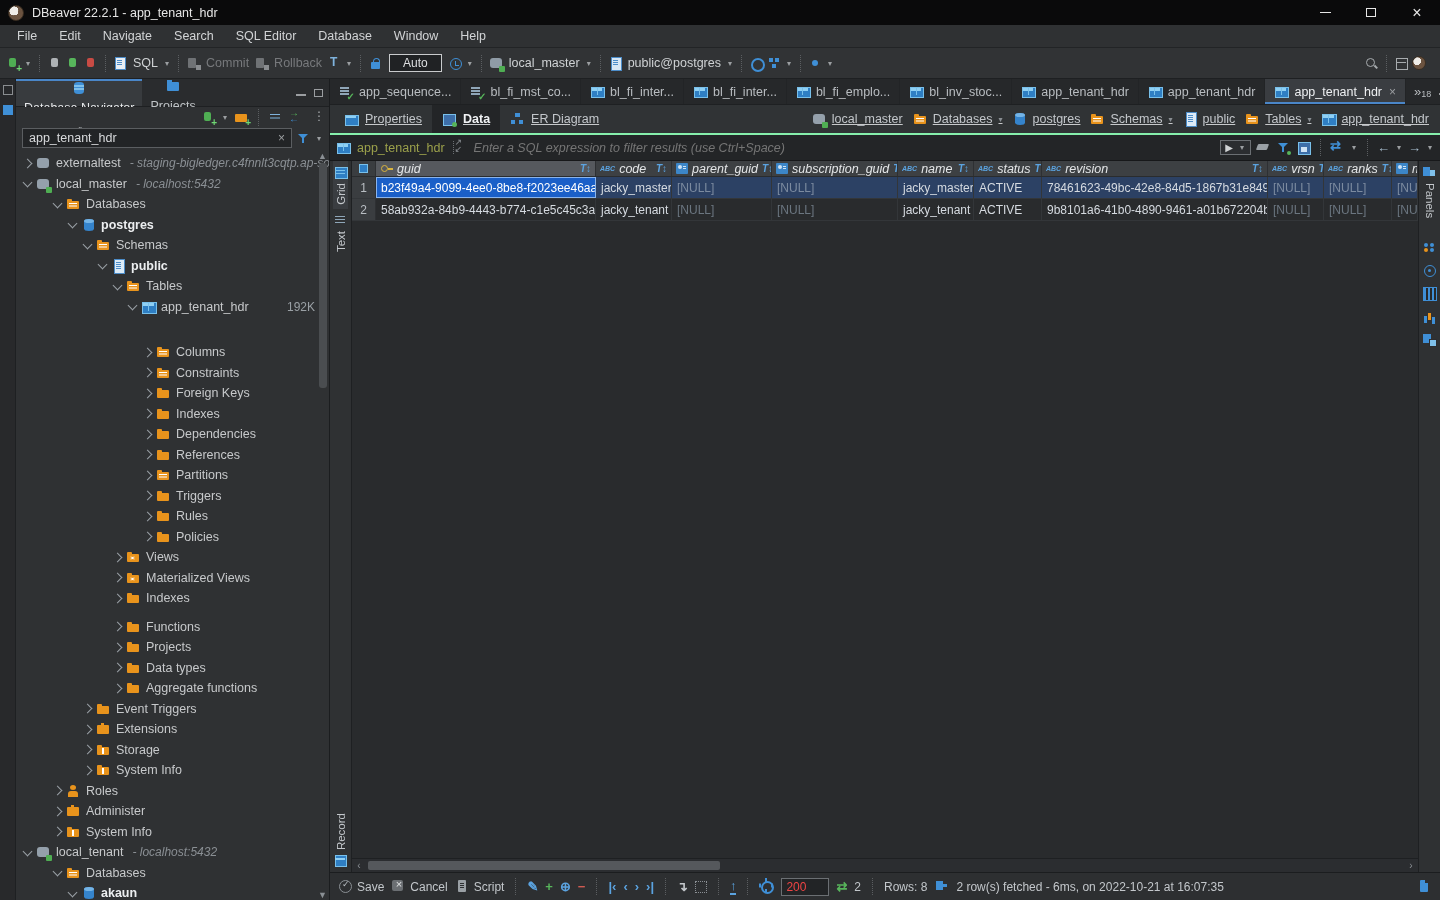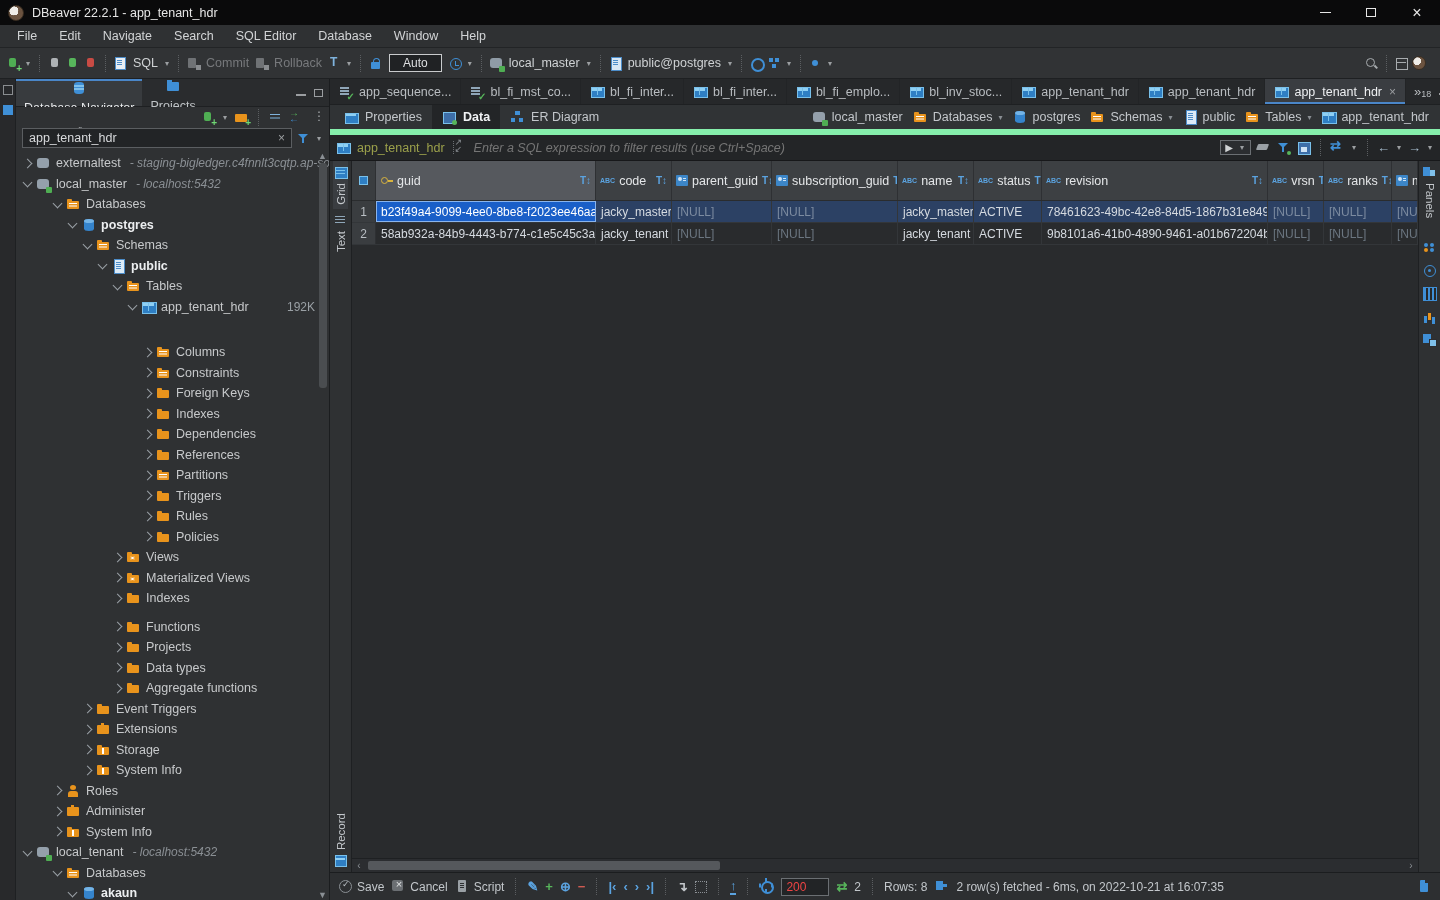--- a/index.html
+++ b/index.html
@@ -129,21 +129,21 @@
   .ed-tab.active { background:#3a3d41; color:#eef0f2; box-shadow:inset 0 -2px 0 #4a86c8; }
   .ic-sqltab::before { content:""; position:absolute; left:1px; top:3px; width:9px; height:1.5px; background:#8fa6b8; box-shadow:0 3px 0 #8fa6b8, 0 6px 0 #8fa6b8; }
   .ic-sqltab::after { content:"\2713"; position:absolute; right:-1px; bottom:-3px; color:#57b55b; font-size:10px; font-weight:bold; }
   .ic-tabletab::before { content:""; position:absolute; left:1px; top:3px; width:12px; height:9px; background:#2f7fc4; border:1px solid #79c0ea; }
   .ic-tabletab::after { content:""; position:absolute; left:2px; top:4px; width:10px; height:2.5px; background:#8fd0f4; }
   .ic-tabletab i { position:absolute; left:6.5px; top:4px; width:1px; height:7px; background:#79c0ea; z-index:1; }
   .tab-overflow { display:flex; align-items:center; color:#b9bdc1; padding:0 8px; font-size:13px; }
   .tab-overflow small { font-size:9px; margin-top:4px; }
   .ed-minmax { margin-left:auto; display:flex; align-items:center; gap:10px; padding-right:10px; color:#9b9ea1; }
 
-  .ed-subtabs { height:30px; background:#303335; display:flex; align-items:center; border-bottom:6px solid #86efac; padding-left:4px; }
+  .ed-subtabs { height:30px; background:#303335; display:flex; align-items:center; border-bottom:2px solid #86efac; padding-left:4px;text-decoration:underline; }
   .sub-tab { display:flex; align-items:center; gap:6px; padding:0 10px; height:100%; color:#c3c7cb; font-size:12.5px; }
   .sub-tab.active { background:#232527; color:#f0f2f4; font-weight:bold; }
   .ic-props::before { content:""; position:absolute; left:1px; top:3px; width:12px; height:9px; background:#2f7fc4; border:1px solid #79c0ea; }
   .ic-props::after { content:""; position:absolute; left:2px; top:4px; width:10px; height:2.5px; background:#8fd0f4; }
   .ic-data::before { content:""; position:absolute; left:1px; top:2px; width:11px; height:10px; background:#3d6ea8; border:1px solid #79c0ea; }
   .ic-data::after { content:""; position:absolute; right:0px; bottom:0px; width:5px; height:5px; background:#57b55b; border-radius:50%; }
   .ic-er::before { content:""; position:absolute; left:5px; top:1px; width:5px; height:4px; background:#3f8fd6; }
   .ic-er::after { content:""; position:absolute; left:1px; top:8px; width:4px; height:4px; background:#3f8fd6; box-shadow:8px 0 0 #3f8fd6; }
   .breadcrumb { margin-left:auto; display:flex; align-items:center; gap:4px; padding-right:8px; }
   .bc-item { display:flex; align-items:center; gap:5px; color:#c3c7cb; font-size:12.5px; padding:0 3px; }
@@ -183,21 +183,21 @@
   .ic-dots::before { content:""; position:absolute; left:2px; top:3px; width:4px; height:4px; background:#3f8fd6; border-radius:50%; box-shadow:6px 0 0 #3f8fd6, 0 5px 0 #e8931c, 6px 5px 0 #3f8fd6; }
   .ic-target::before { content:""; position:absolute; left:2px; top:2px; width:10px; height:10px; border:1.5px solid #3f8fd6; border-radius:50%; }
   .ic-target::after { content:""; position:absolute; left:6px; top:6px; width:3px; height:3px; background:#3f8fd6; border-radius:50%; }
   .ic-dgrid::before { content:""; position:absolute; left:1px; top:1px; width:12px; height:12px; background:repeating-linear-gradient(90deg,#3f8fd6 0 2px,#26282a 2px 4px), repeating-linear-gradient(#3f8fd6 0 2px,#26282a 2px 4px); border:1px solid #3f8fd6; }
   .ic-chart::before { content:""; position:absolute; left:2px; bottom:1px; width:3px; height:7px; background:#3f8fd6; box-shadow:4px -3px 0 #e8931c, 8px 1px 0 #3f8fd6; }
   .ic-panel2::before { content:""; position:absolute; left:1px; top:2px; width:8px; height:9px; background:#3f8fd6; }
   .ic-panel2::after { content:""; position:absolute; left:7px; top:7px; width:6px; height:6px; background:#7fc0ea; border:1px solid #2b2d30; }
 
   .gridcol { flex:1; display:flex; flex-direction:column; min-width:0; }
   .grid { flex:1; background:#292b2d; overflow:hidden; position:relative; }
-  .g-header { display:flex; height:40px; background:#3d4043; border-bottom:1px solid #2a2c2e; }
+  .g-header { display:flex; height:16px; background:#3d4043; border-bottom:1px solid #2a2c2e;font-style:italic; }
   .g-hcell { display:flex; align-items:center; gap:4px; padding:0 4px; border-right:1px solid #2e3033; font-size:12.5px; color:#e4e6e8; overflow:hidden; white-space:nowrap; flex:none; }
   .g-hcell.selcol { background:#56595e; }
   .g-corner { width:24px; background:#3a3d40; border-right:1px solid #2e3033; display:flex; align-items:center; justify-content:center; flex:none; }
   .corner-ic { width:9px; height:9px; background:#2f7fc4; border:1px solid #79c0ea; }
   .sort-ic { margin-left:auto; color:#5ba3e0; font-size:10px; white-space:nowrap; }
   .sort-ic b { font-size:10px; font-weight:bold; }
   .abc-ic { color:#5ba3e0; font-size:7px; font-weight:bold; letter-spacing:0; }
   .key-ic { width:13px; height:13px; position:relative; flex:none; }
   .key-ic::before { content:""; position:absolute; left:1px; top:3px; width:5px; height:5px; border:1.8px solid #d9b43e; border-radius:50%; }
   .key-ic::after { content:""; position:absolute; left:8px; top:6px; width:5px; height:1.8px; background:#d9b43e; box-shadow:3px 1.8px 0 -1px #d9b43e; }

